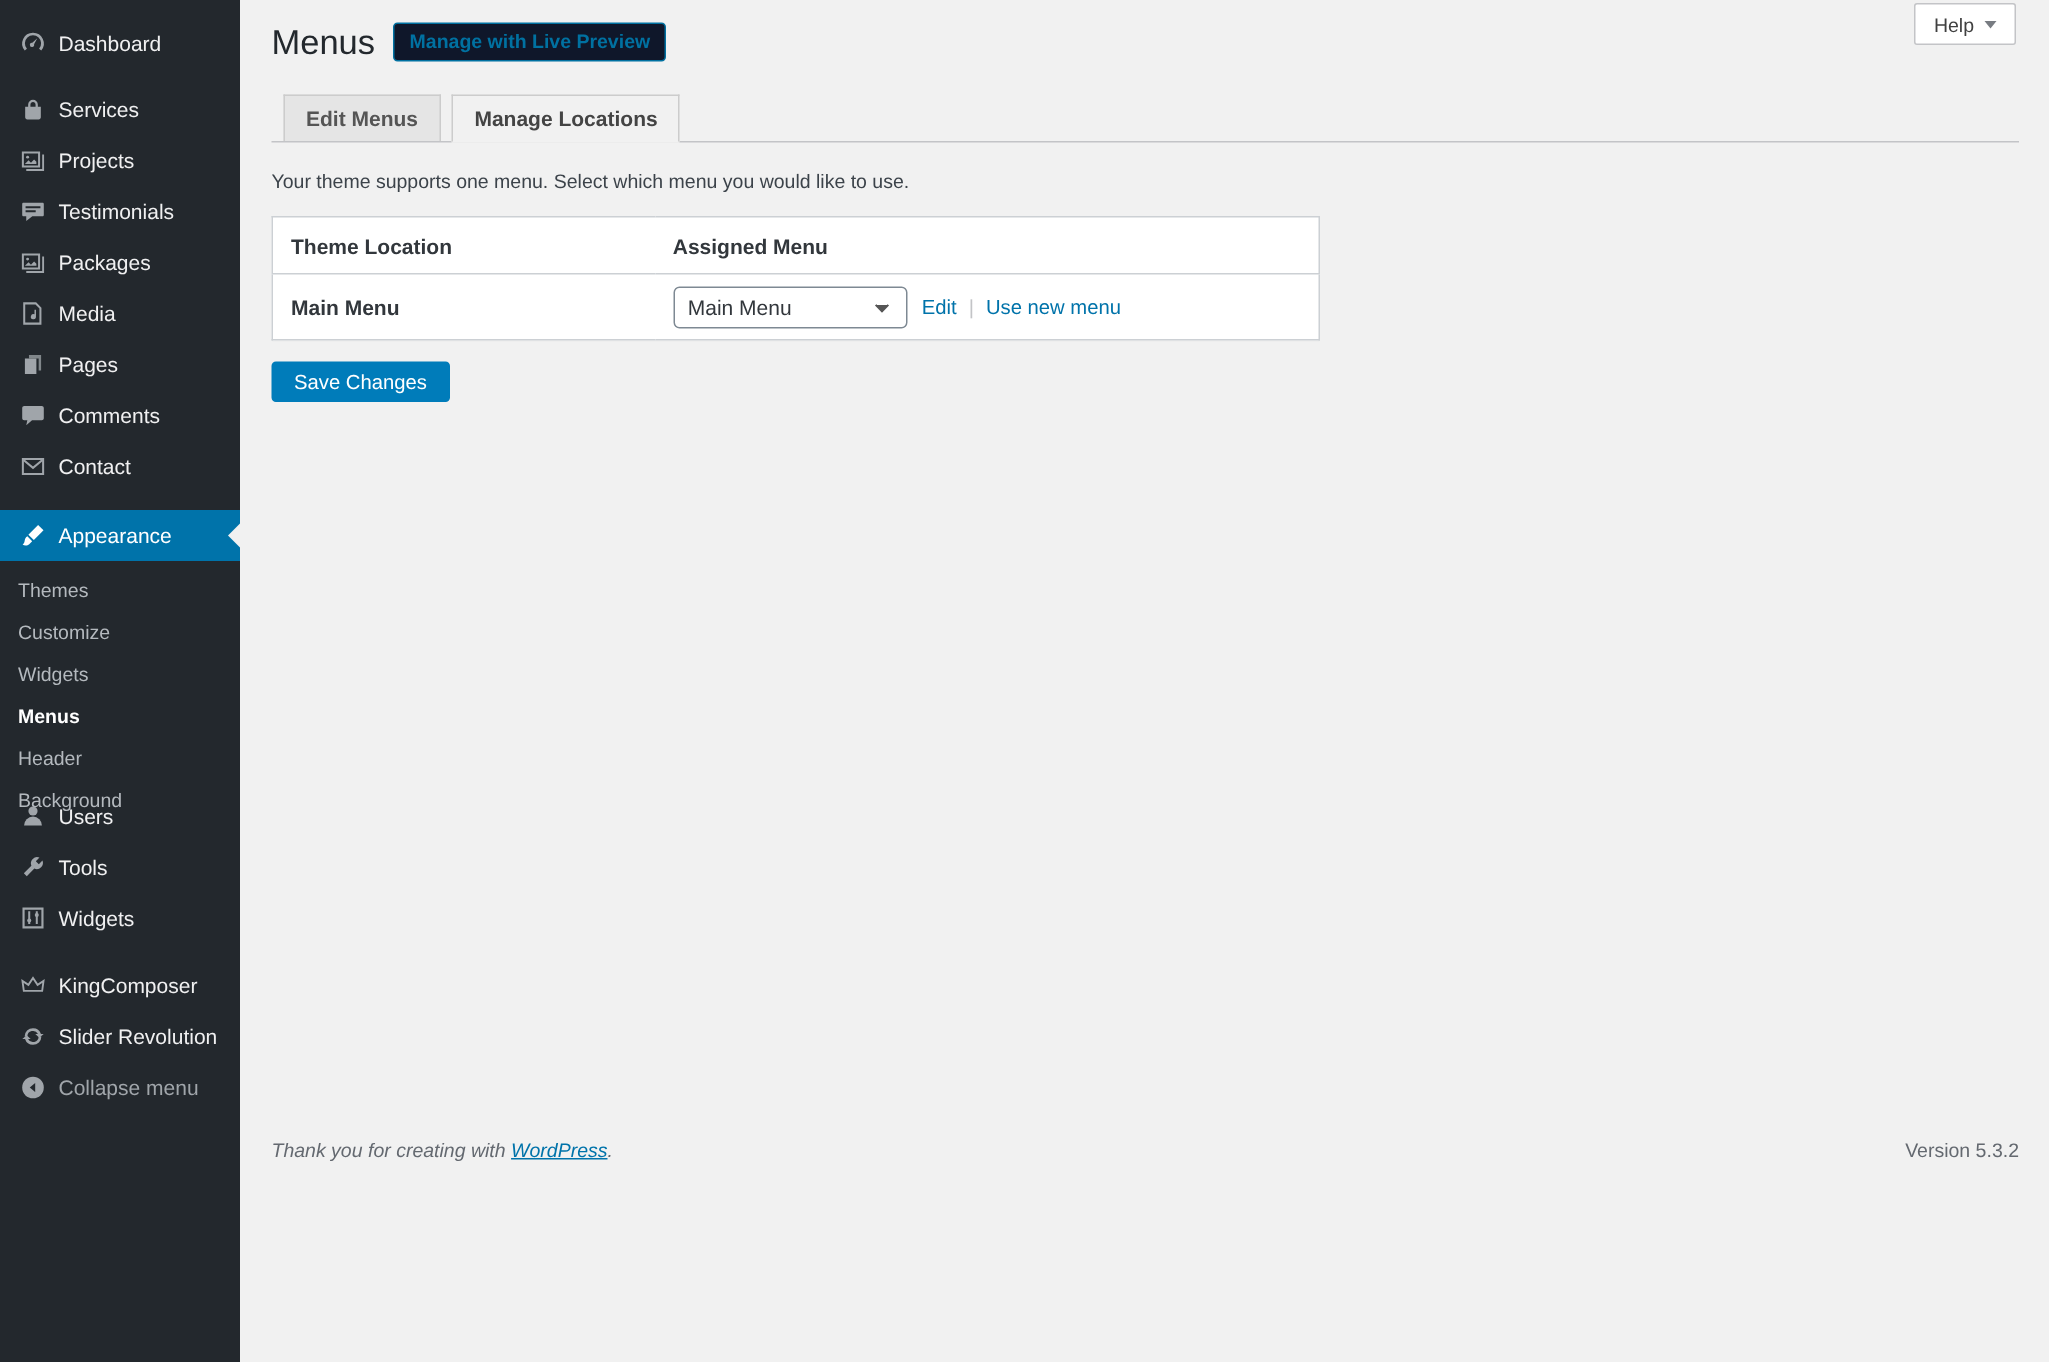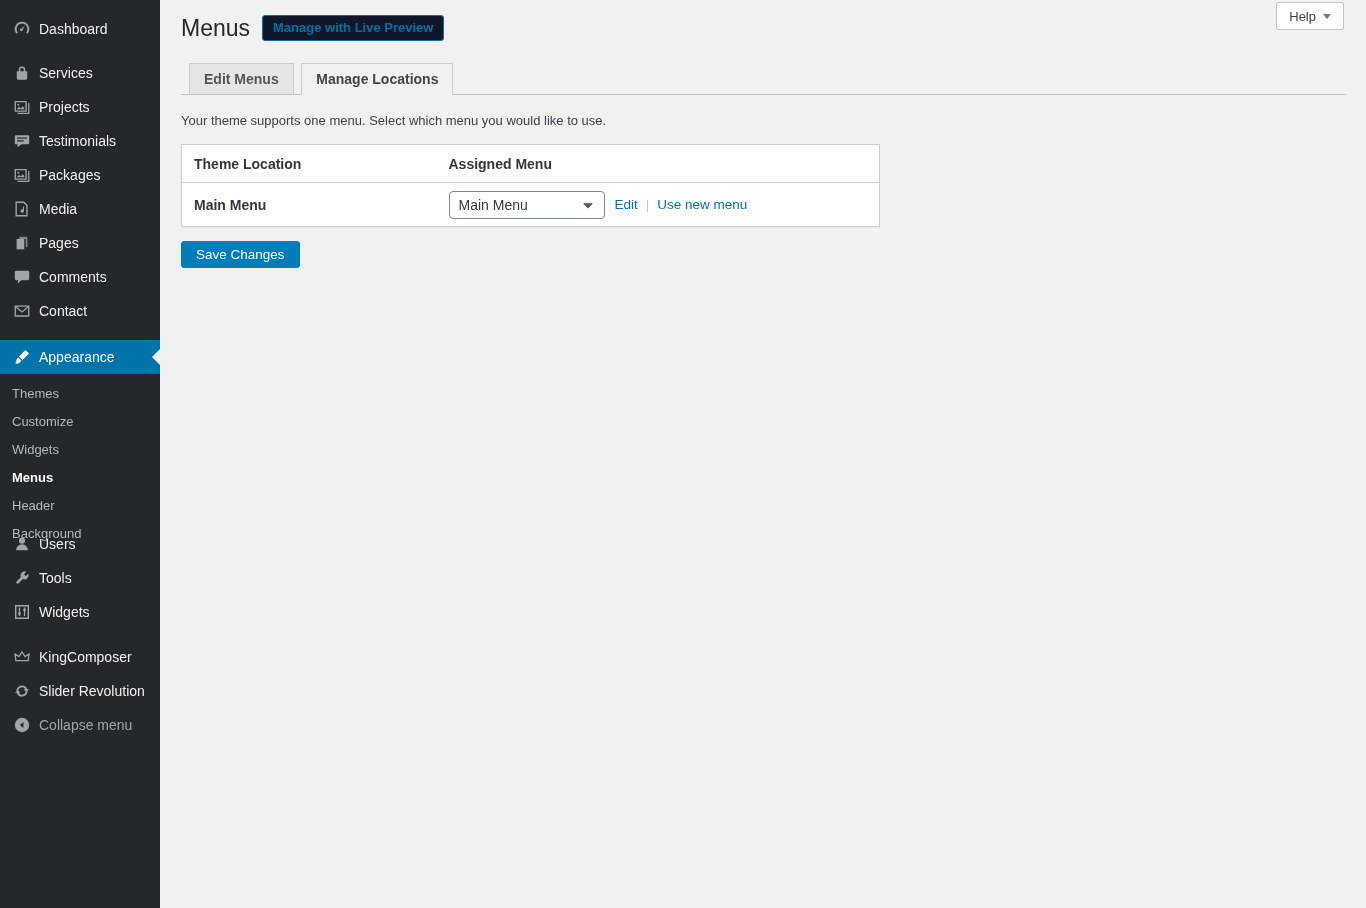--- a/index.html
+++ b/index.html
@@ -384,14 +384,21 @@
               <a class="wp-link">Use new menu</a>
             </span>
           </div>
         </td>
       </tr>
     </tbody>
   </table>
 
   <button class="btn-primary">Save Changes</button>
 
+  <div class="footer-row">
+    <span class="footer-thanks">
+      <span>Thank you for creating with</span>
+      <a>WordPress</a><span>.</span>
+    </span>
+    <span class="footer-version">Version 5.3.2</span>
+  </div>
 
 </div>
 
 </body></html>

